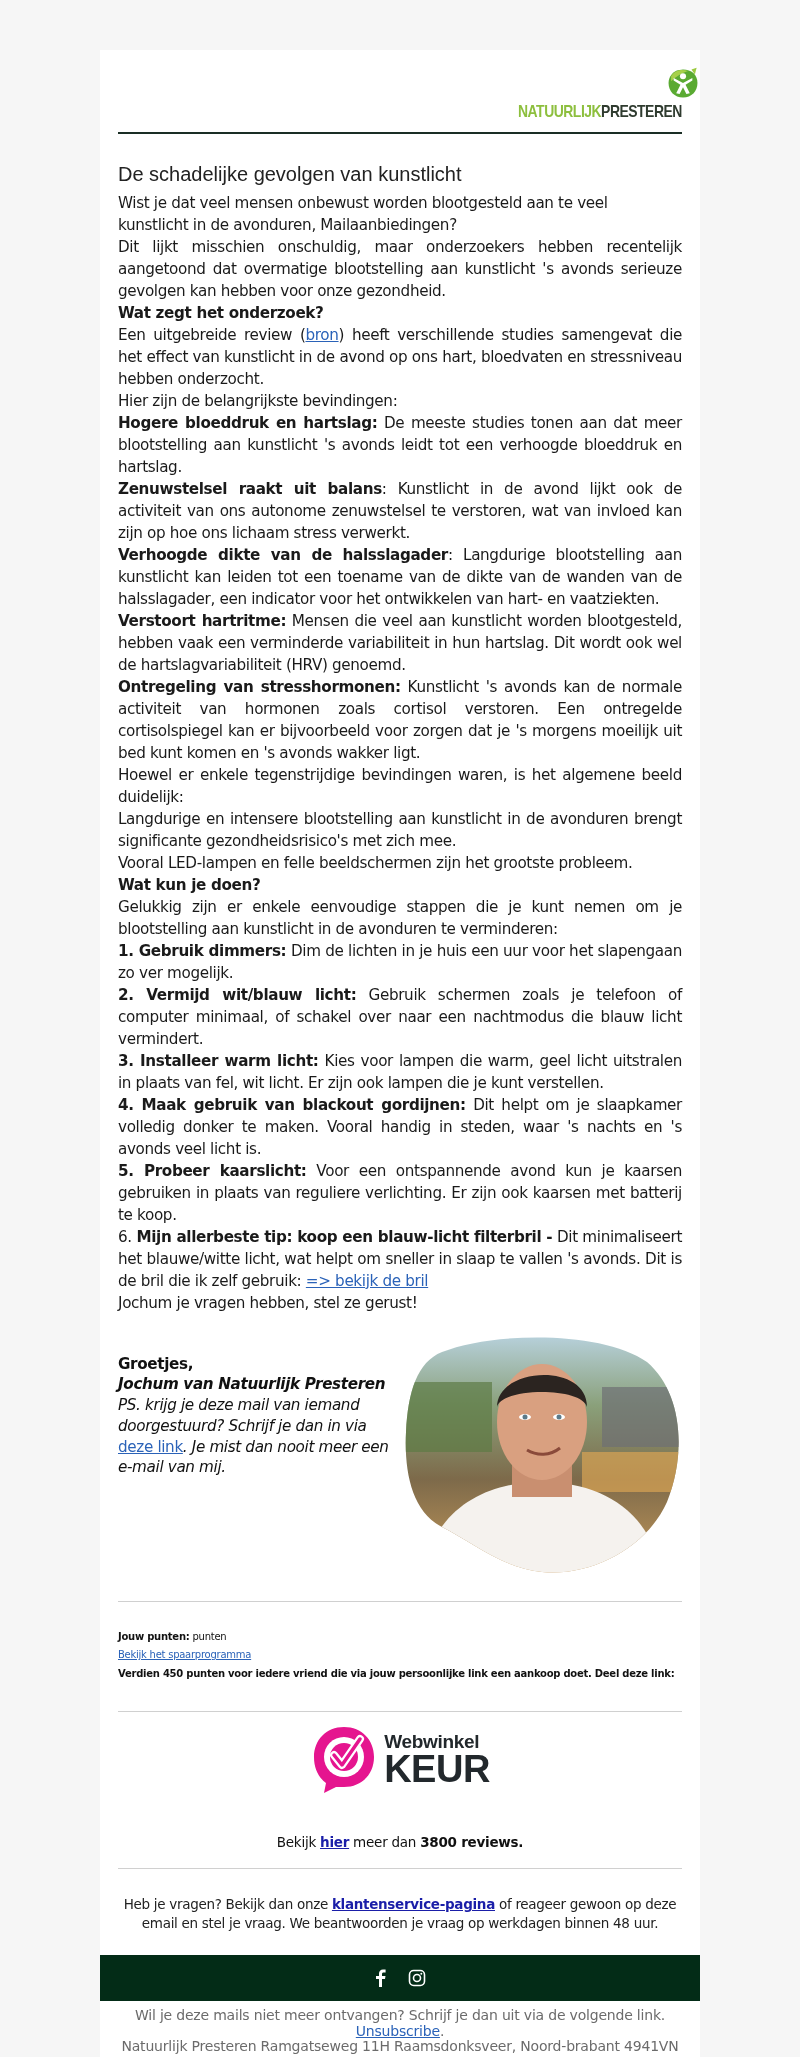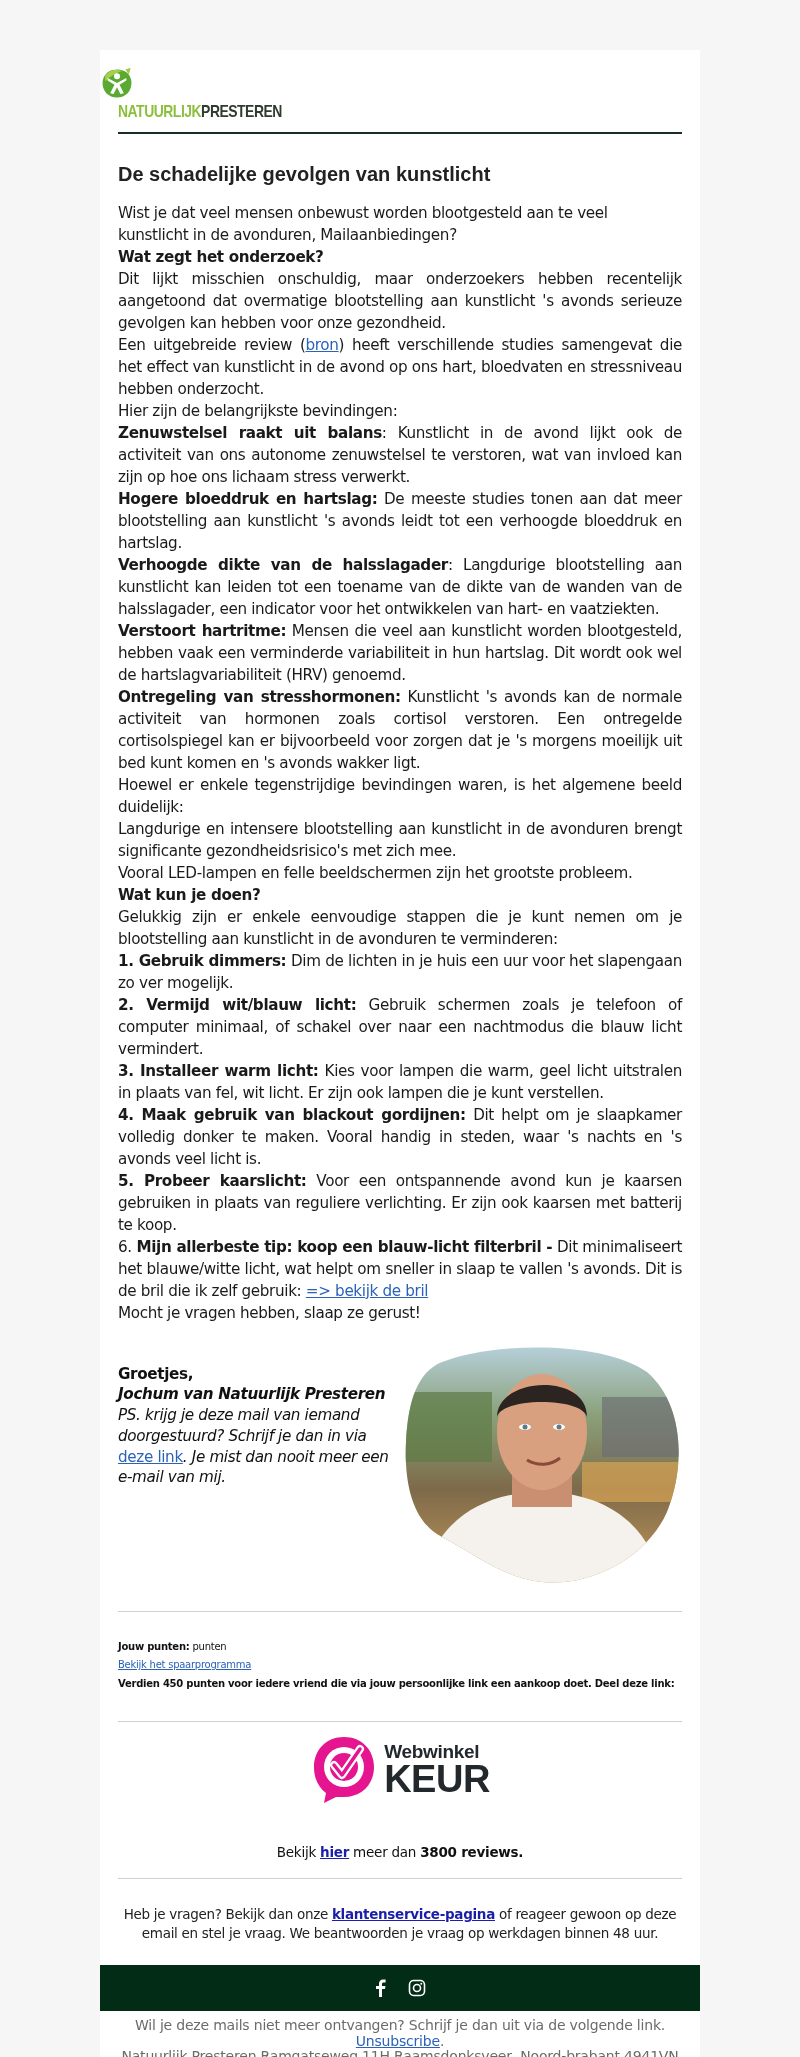--- a/index.html
+++ b/index.html
@@ -1,26 +1,26 @@
 <!DOCTYPE html>
 <html><head>
 <meta charset="utf-8">
 <style>
   * { box-sizing: border-box; margin: 0; padding: 0; }
   html, body { background: #f6f6f6; }
   body { width: 800px; min-height: 2057px; font-family: "DejaVu Sans", sans-serif; color: #111; }
   .card { position: absolute; left: 100px; top: 50px; width: 600px; background: #fff; }
-  .logo-wrap { height: 72px; display: flex; flex-direction: column; align-items: flex-start; justify-content: flex-end; padding-top: 10px; }
+  .logo-wrap { height: 72px; display: flex; flex-direction: column; align-items: flex-end; justify-content: flex-end; padding-top: 10px; }
   .logo-icon { width: 34px; height: 34px; }
   .logo-text { font-family: "Liberation Sans", sans-serif; font-weight: bold; font-size: 17px; letter-spacing: -0.6px; transform: scaleX(0.82); line-height: 20px; margin-top: 2px; }
   .logo-text .g { color: #8dbf3e; }
   .logo-text .d { color: #2f3b2f; }
   .hr-dark { margin: 10px 18px 0 18px; height: 1.5px; background: #1a2e25; }
   .content { padding: 0 18px; }
-  h1.title { font-family: "Liberation Sans", sans-serif; font-size: 20px; font-weight: bold; color: #222; margin-top: 28px; margin-bottom: 16px; line-height: 24px; }
+  h1.title { font-family: "Liberation Sans", sans-serif; font-size: 20px; font-weight: normal; color: #222; margin-top: 28px; margin-bottom: 6px; line-height: 24px; }
   .body-text { font-size: 15.2px; line-height: 22px; text-align: justify; color: #1a1a1a; letter-spacing: -0.35px; }
   .body-text p { margin: 0; }
   .body-text b { font-weight: bold; }
   a.lnk { color: #2a62b8; text-decoration: underline; }
   a.lnk-bold { color: #2a62b8; text-decoration: underline; font-weight: normal; }
   .sign { display: flex; margin-top: 20px; }
   .sign-left { width: 280px; font-size: 15.2px; line-height: 20.8px; letter-spacing: -0.35px; }
   .sign-left i { font-style: italic; }
   .photo { width: 280px; height: 245px; margin-left: 6px; margin-top: -2px; position: relative; }
   .hr-light { margin: 0 18px; height: 1px; background: #d0d0d0; }
@@ -57,45 +57,45 @@
     </div>
   </div>
 
   <div class="hr-dark"></div>
 
   <div class="content">
     <h1 class="title">De schadelijke gevolgen van kunstlicht</h1>
 
     <div class="body-text">
       <p style="text-align:left">Wist je dat veel mensen onbewust worden blootgesteld aan te veel kunstlicht in de avonduren, Mailaanbiedingen?</p>
+      <p>Dit lijkt misschien onschuldig, maar onderzoekers hebben recentelijk aangetoond dat overmatige blootstelling aan kunstlicht 's avonds serieuze gevolgen kan hebben voor onze gezondheid.</p>
       <p><b>Wat zegt het onderzoek?</b></p>
-      <p>Dit lijkt misschien onschuldig, maar onderzoekers hebben recentelijk aangetoond dat overmatige blootstelling aan kunstlicht 's avonds serieuze gevolgen kan hebben voor onze gezondheid.</p>
       <p><span>Een uitgebreide review (</span><a class="lnk" href="#">bron</a><span>) heeft verschillende studies samengevat die het effect van kunstlicht in de avond op ons hart, bloedvaten en stressniveau hebben onderzocht.</span></p>
       <p>Hier zijn de belangrijkste bevindingen:</p>
 
+      <p><b>Hogere bloeddruk en hartslag:</b><span> De meeste studies tonen aan dat meer blootstelling aan kunstlicht 's avonds leidt tot een verhoogde bloeddruk en hartslag.</span></p>
       <p><b>Zenuwstelsel raakt uit balans</b><span>: Kunstlicht in de avond lijkt ook de activiteit van ons autonome zenuwstelsel te verstoren, wat van invloed kan zijn op hoe ons lichaam stress verwerkt.</span></p>
-      <p><b>Hogere bloeddruk en hartslag:</b><span> De meeste studies tonen aan dat meer blootstelling aan kunstlicht 's avonds leidt tot een verhoogde bloeddruk en hartslag.</span></p>
       <p><b>Verhoogde dikte van de halsslagader</b><span>: Langdurige blootstelling aan kunstlicht kan leiden tot een toename van de dikte van de wanden van de halsslagader, een indicator voor het ontwikkelen van hart- en vaatziekten.</span></p>
       <p><b>Verstoort hartritme:</b><span> Mensen die veel aan kunstlicht worden blootgesteld, hebben vaak een verminderde variabiliteit in hun hartslag. Dit wordt ook wel de hartslagvariabiliteit (HRV) genoemd.</span></p>
       <p><b>Ontregeling van stresshormonen:</b><span> Kunstlicht 's avonds kan de normale activiteit van hormonen zoals cortisol verstoren. Een ontregelde cortisolspiegel kan er bijvoorbeeld voor zorgen dat je 's morgens moeilijk uit bed kunt komen en 's avonds wakker ligt.</span></p>
 
       <p>Hoewel er enkele tegenstrijdige bevindingen waren, is het algemene beeld duidelijk:</p>
       <p>Langdurige en intensere blootstelling aan kunstlicht in de avonduren brengt significante gezondheidsrisico's met zich mee.</p>
       <p>Vooral LED-lampen en felle beeldschermen zijn het grootste probleem.</p>
       <p><b>Wat kun je doen?</b></p>
       <p>Gelukkig zijn er enkele eenvoudige stappen die je kunt nemen om je blootstelling aan kunstlicht in de avonduren te verminderen:</p>
 
       <p><b>1. Gebruik dimmers:</b><span> Dim de lichten in je huis een uur voor het slapengaan zo ver mogelijk.</span></p>
       <p><b>2. Vermijd wit/blauw licht:</b><span> Gebruik schermen zoals je telefoon of computer minimaal, of schakel over naar een nachtmodus die blauw licht vermindert.</span></p>
       <p><b>3. Installeer warm licht:</b><span> Kies voor lampen die warm, geel licht uitstralen in plaats van fel, wit licht. Er zijn ook lampen die je kunt verstellen.</span></p>
       <p><b>4. Maak gebruik van blackout gordijnen:</b><span> Dit helpt om je slaapkamer volledig donker te maken. Vooral handig in steden, waar 's nachts en 's avonds veel licht is.</span></p>
       <p><b>5. Probeer kaarslicht:</b><span> Voor een ontspannende avond kun je kaarsen gebruiken in plaats van reguliere verlichting. Er zijn ook kaarsen met batterij te koop.</span></p>
 
       <p><span>6. </span><b>Mijn allerbeste tip: koop een blauw-licht filterbril -</b><span> Dit minimaliseert het blauwe/witte licht, wat helpt om sneller in slaap te vallen 's avonds. Dit is de bril die ik zelf gebruik: </span><a class="lnk-bold" href="#">=&gt; bekijk de bril</a></p>
-      <p>Mocht je vragen hebben, slaap ze gerust!</p>
+      <p>Jochum je vragen hebben, stel ze gerust!</p>
     </div>
 
     <div class="sign">
       <div class="sign-left">
         <p style="margin-top:20px"><b>Groetjes,</b></p>
         <p><b><i>Jochum van Natuurlijk Presteren</i></b></p>
         <p><i>PS. krijg je deze mail van iemand doorgestuurd? Schrijf je dan in via </i><a class="lnk-bold" href="#">deze link</a><i>. Je mist dan nooit meer een e-mail van mij.</i></p>
       </div>
       <div class="photo">
         <svg width="280" height="245" viewBox="0 0 280 245">

